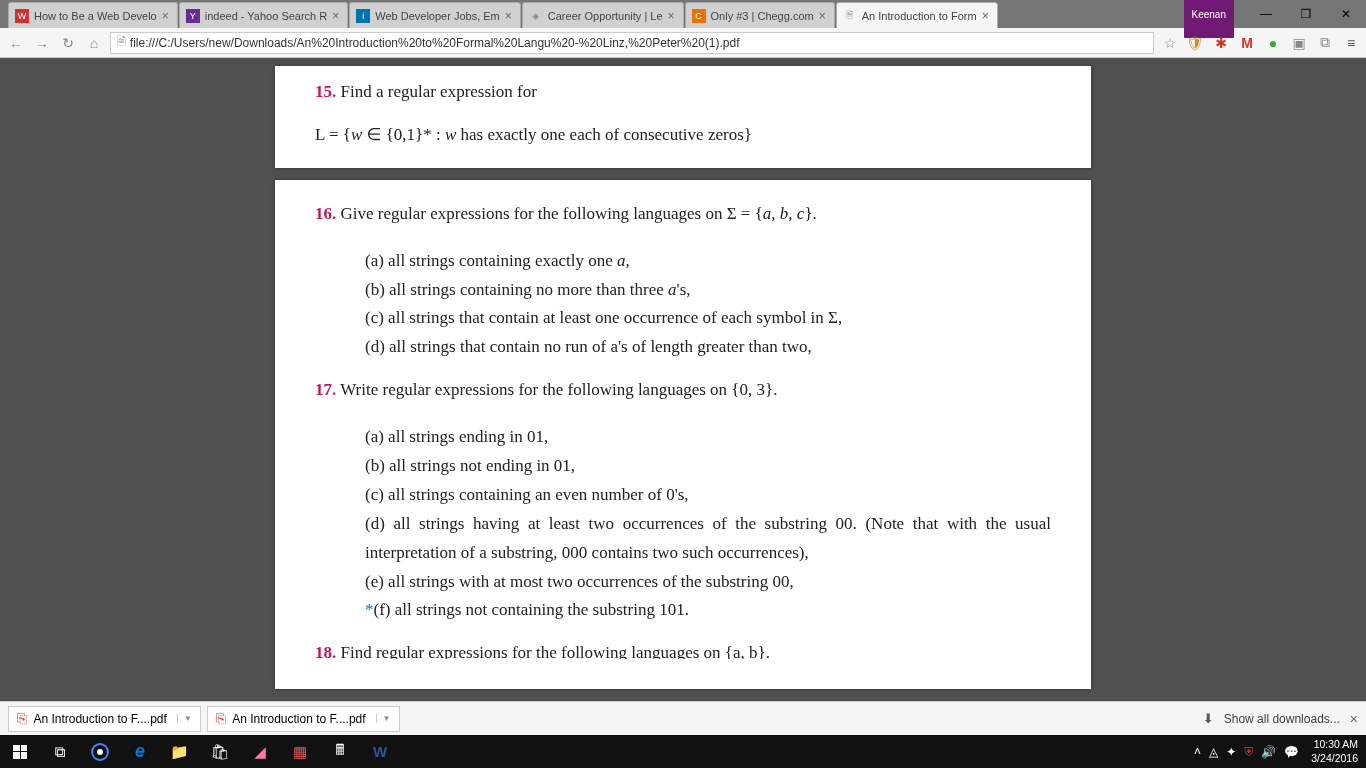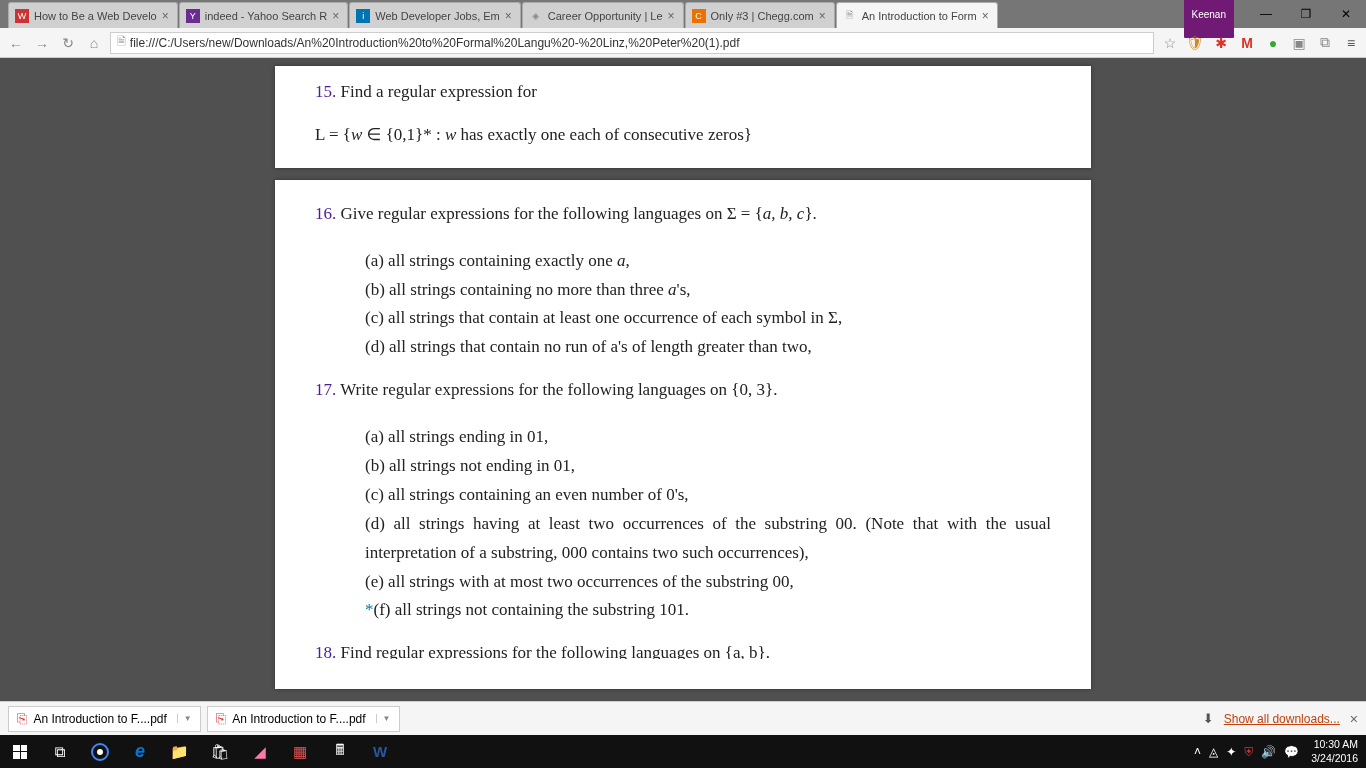--- a/index.html
+++ b/index.html
@@ -22,40 +22,40 @@
 .url-box { flex: 1; height: 22px; border: 1px solid #ccc; background: white; display: flex; align-items: center; padding: 0 6px; font-size: 12px; color: #333; }
 .url-box .file-icon { margin-right: 4px; font-size: 11px; color: #888; }
 .ext-icons { display: flex; gap: 8px; align-items: center; }
 .ext-icon { width: 18px; height: 18px; display: flex; align-items: center; justify-content: center; font-size: 14px; }
 
 
 .viewport { height: 643px; background: #505050; overflow-y: scroll; position: relative; }
 .page-wrap { display: flex; flex-direction: column; align-items: center; padding: 8px 0; }
 .page { width: 816px; background: #fff; box-shadow: 0 0 4px rgba(0,0,0,0.4); margin-bottom: 12px; padding: 20px 40px 30px 40px; font-family: Georgia, "Times New Roman", serif; font-size: 17px; color: #222; line-height: 1.7; }
 .page.first { padding-top: 12px; padding-bottom: 18px; }
-.qnum { color: #4c1d95; font-weight: normal; }
+.qnum { color: #be185d; font-weight: bold; }
 .star { color: #0a7aa8; }
 .sub { padding-left: 50px; }
 .sub-wide { padding-left: 50px; text-align: justify; }
 .math { font-style: italic; }
 .cutoff { overflow: hidden; height: 20px; }
 
 
 .viewport::-webkit-scrollbar { width: 16px; }
 .viewport::-webkit-scrollbar-track { background: #e8e8e8; }
 .viewport::-webkit-scrollbar-thumb { background: #bcbcbc; border: 1px solid #999; }
 .viewport::-webkit-scrollbar-button { background: #e0e0e0; height: 16px; border: 1px solid #bbb; }
 
 
 .dl-bar { height: 34px; background: #f5f5f5; border-top: 1px solid #ccc; display: flex; align-items: center; padding: 0 8px; font-size: 12px; }
 .dl-item { height: 26px; border: 1px solid #ccc; background: #fff; display: flex; align-items: center; padding: 0 8px; margin-right: 6px; cursor: pointer; }
 .dl-item .pdf-icon { color: #c33; margin-right: 6px; font-size: 13px; }
 .dl-item .dd { margin-left: 10px; border-left: 1px solid #ccc; padding-left: 6px; color: #888; font-size: 8px; }
 .dl-right { margin-left: auto; display: flex; align-items: center; gap: 10px; }
-.show-all { color: #c2410c; text-decoration: underline; cursor: pointer; }
+.show-all { color: #404040; cursor: pointer; }
 .dl-close { cursor: pointer; color: #666; font-size: 14px; }
 .dl-arrow { font-size: 13px; color: #555; }
 
 
 .taskbar { height: 33px; background: #111; display: flex; align-items: center; color: #fff; font-size: 12px; }
 .start { width: 40px; height: 100%; display: flex; align-items: center; justify-content: center; cursor: pointer; }
 .win-logo { display: grid; grid-template: 1fr 1fr / 1fr 1fr; gap: 1px; width: 14px; height: 14px; }
 .win-logo span { background: #fff; }
 .cortana { display: flex; align-items: center; gap: 8px; height: 100%; padding: 0 10px; width: 310px; background: #1a1a1a; }
 .cortana-circle { width: 16px; height: 16px; border: 2px solid #fff; border-radius: 50%; }

